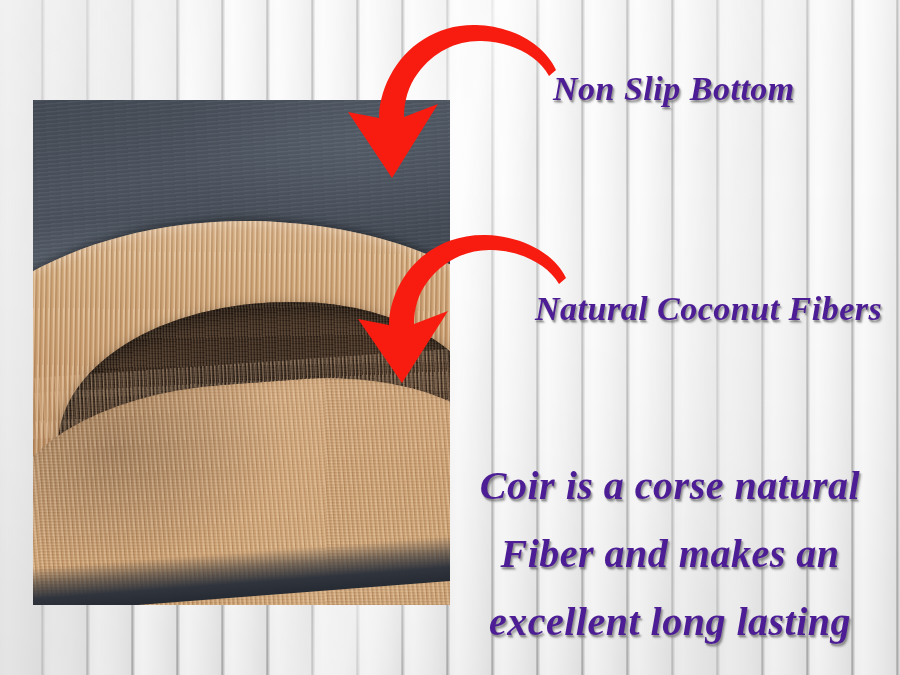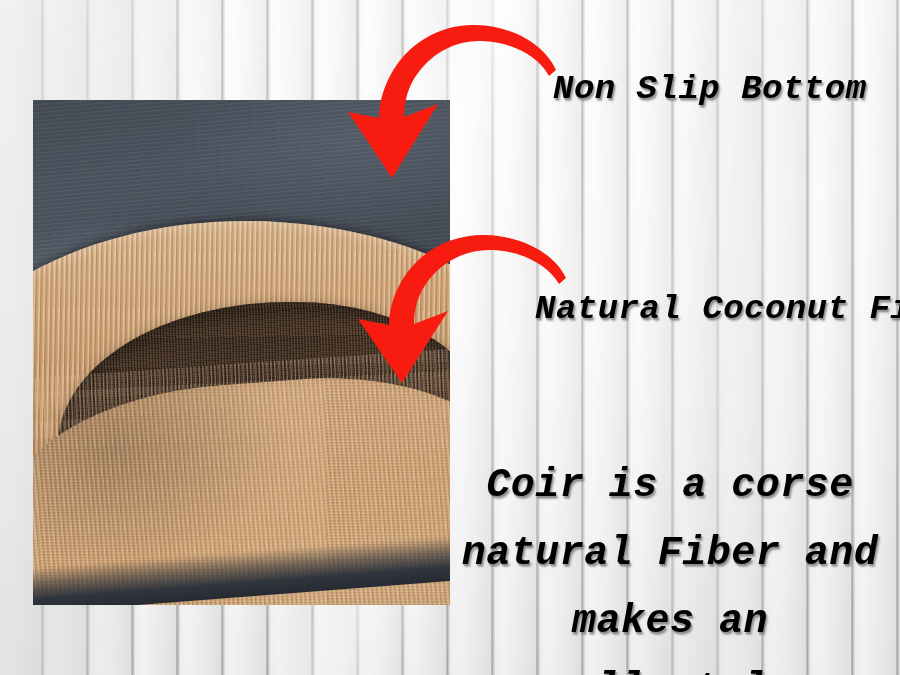--- a/index.html
+++ b/index.html
@@ -233,22 +233,22 @@
   }
 
   
   .arrow { position:absolute; pointer-events:none; }
   #arrow-top    { left:330px; top:18px;  width:250px; height:185px; }
   #arrow-bottom { left:340px; top:228px; width:250px; height:175px; }
 
   
   .script {
     position:absolute;
-    color:#000000;
-    font-family:Liberation Mono, monospace;
+    color:#4c1d95;
+    font-family:Liberation Serif, serif;
     font-style:italic;
     font-weight:700;
     letter-spacing:.5px;
     text-shadow:
       2px 3px 2px rgba(120,120,120,.55),
       1px 2px 1px rgba(90,90,90,.45);
     white-space:nowrap;
   }
 
   #label-non-slip {

